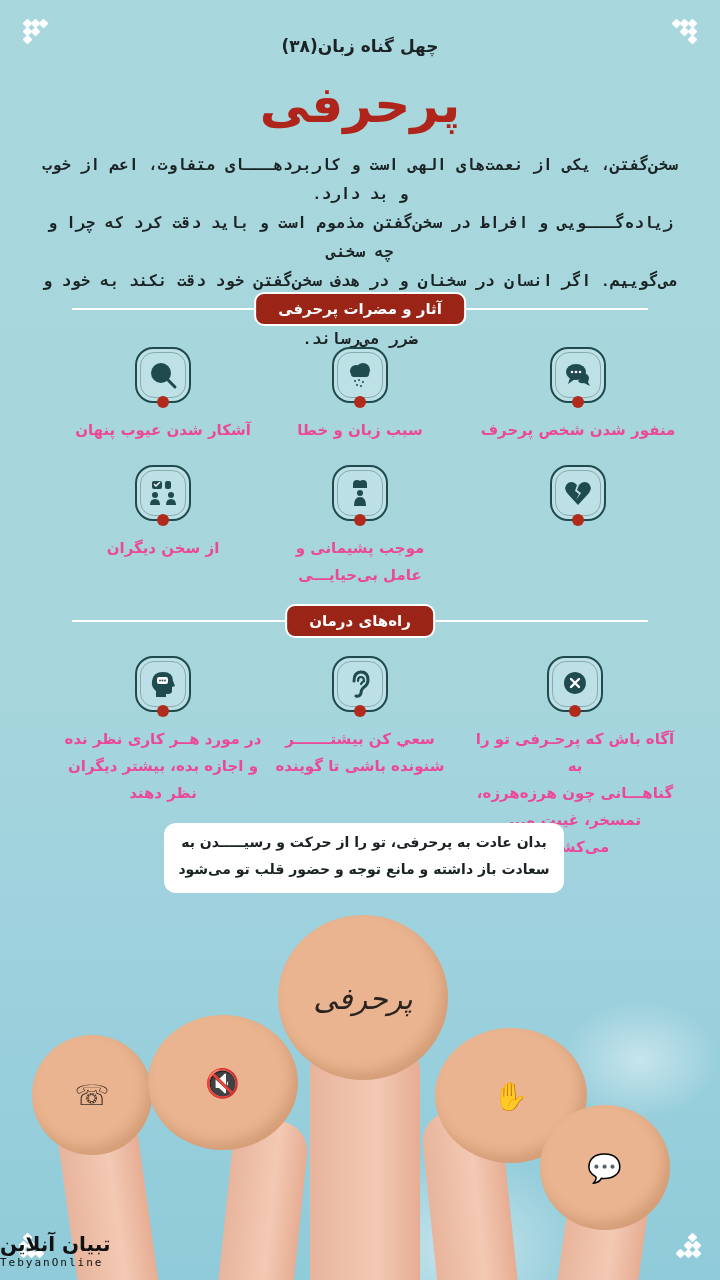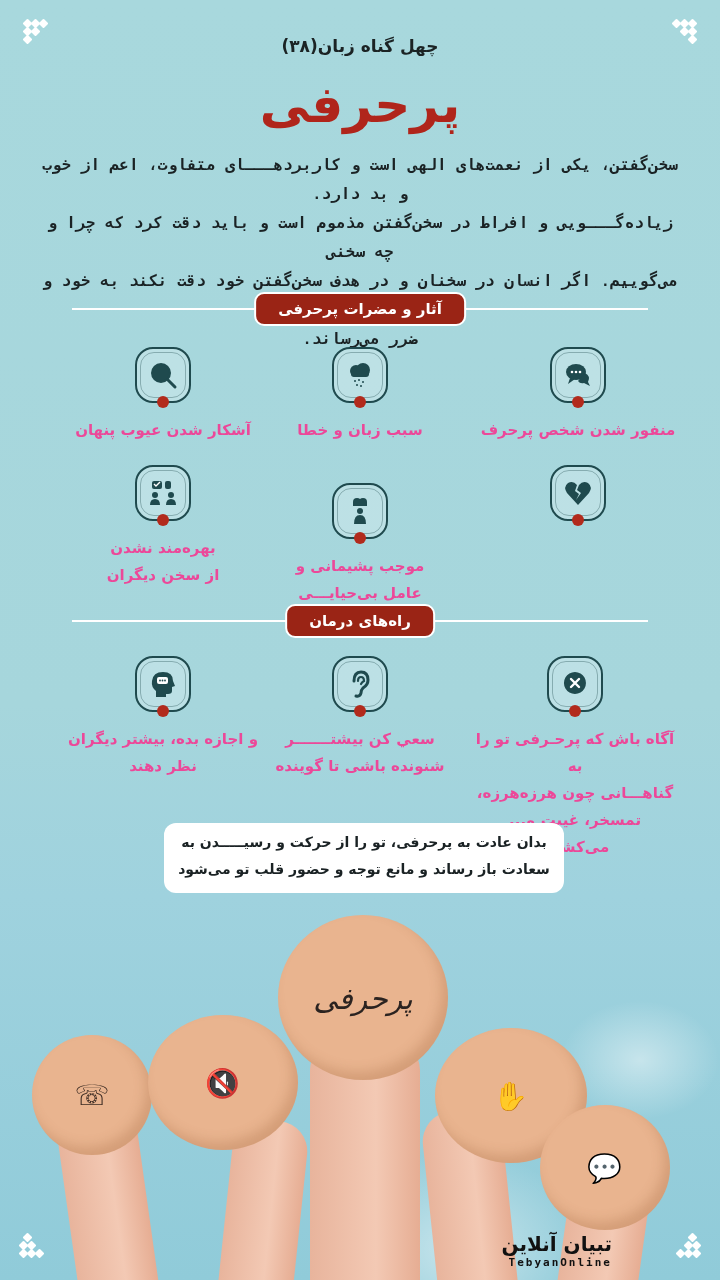--- a/index.html
+++ b/index.html
@@ -51,21 +51,21 @@
   .note {
     position: absolute; top: 823px; left: 164px; width: 400px; height: 70px;
     background: #fff; border-radius: 12px; text-align: center;
     font-size: 14px; font-weight: bold; line-height: 27px; padding-top: 6px; color: #1a2224;
   }
   .photo { position: absolute; top: 900px; left: 0; width: 720px; height: 380px; overflow: hidden; }
   .bubble { position: absolute; border-radius: 50%; background: #e9b48f; box-shadow: inset -6px -8px 12px rgba(150,90,50,.25); }
   .arm { position: absolute; background: linear-gradient(90deg, #e8b49c, #f3c9b4 60%, #e6ad93); border-radius: 30px 30px 0 0; }
   .bubble .ico { position: absolute; left: 50%; top: 50%; transform: translate(-50%,-50%); color: #3a2a22; font-size: 28px; }
   .bubble .hand-text { font-family: "DejaVu Serif", serif; font-style: italic; font-size: 30px; color: #2b2320; }
-  .logo { position: absolute; top: 1232px; left: 0; width: 612px; text-align: right; }
+  .logo { position: absolute; top: 1232px; left: 0; width: 612px; text-align: left; }
   .logo .fa { font-size: 20px; font-weight: bold; color: #111; }
   .logo .en { font-family: "DejaVu Sans Mono", monospace; font-size: 11px; letter-spacing: 2px; color: #111; }
 </style>
 </head>
 <body>
 
 <div class="corner" style="top:18px;left:20px;">
   <div class="dot" style="left:4px;top:2px"></div>
     <div class="dot" style="left:12px;top:2px"></div>
     <div class="dot" style="left:20px;top:2px"></div>
@@ -142,21 +142,21 @@
 </div>
 
 <div class="item" style="top:465px;left:478px;">
   <div class="frame">
     <svg viewBox="0 0 30 30">
         <path d="M15 27 L4 15 Q0 9 5 5 Q10 2 14 7 L12 13 L16 16 L13 22 L18 15 L14 12 L16 7 Q20 2 25 5 Q30 9 26 15Z" fill="#1f4a4e"></path>
       </svg>
     <div class="pin"></div>
   </div>
 </div>
-<div class="item" style="top:483px;left:260px;">
+<div class="item" style="top:465px;left:260px;">
   <div class="frame">
     <svg viewBox="0 0 30 30">
         <circle cx="12" cy="6" r="4" fill="#1f4a4e"></circle>
         <circle cx="18" cy="6" r="4" fill="#1f4a4e"></circle>
         <rect x="8" y="6" width="14" height="4" fill="#1f4a4e"></rect>
         <circle cx="15" cy="15" r="3" fill="#1f4a4e"></circle>
         <path d="M9 28 Q9 19 15 19 Q21 19 21 28Z" fill="#1f4a4e"></path>
       </svg>
     <div class="pin"></div>
   </div>
@@ -172,21 +172,20 @@
         <path d="M6 6 L8 8 L12 4" stroke="#fff" stroke-width="1.4" fill="none"></path>
         <rect x="17" y="3" width="6" height="8" rx="2" fill="#1f4a4e"></rect>
         <circle cx="7" cy="17" r="3" fill="#1f4a4e"></circle>
         <path d="M2 27 Q2 21 7 21 Q12 21 12 27Z" fill="#1f4a4e"></path>
         <circle cx="23" cy="17" r="3" fill="#1f4a4e"></circle>
         <path d="M18 27 Q18 21 23 21 Q28 21 28 27Z" fill="#1f4a4e"></path>
       </svg>
     <div class="pin"></div>
   </div>
   <div class="label">
-    <div>بهره‌مند نشدن</div>
     <div>از سخن دیگران</div>
   </div>
 </div>
 
 <div class="section-header" style="top:604px;">
   <div class="line"></div>
   <div class="badge">راه‌های درمان</div>
 </div>
 
 <div class="item" style="top:656px;left:475px;">
@@ -221,28 +220,29 @@
     <svg viewBox="0 0 30 30">
         <path d="M8 28 L8 22 Q3 18 4 12 Q5 3 15 3 Q25 3 25 12 L27 17 L24 18 L24 22 Q24 25 20 25 L18 25 L18 28Z" fill="#1f4a4e"></path>
         <rect x="9" y="8" width="11" height="7" rx="2" fill="#fff"></rect>
         <circle cx="12" cy="11.5" r=".9" fill="#1f4a4e"></circle>
         <circle cx="14.5" cy="11.5" r=".9" fill="#1f4a4e"></circle>
         <circle cx="17" cy="11.5" r=".9" fill="#1f4a4e"></circle>
       </svg>
     <div class="pin"></div>
   </div>
   <div class="label">
+    <div>در مورد هــر کاری نظر نده</div>
     <div>و اجازه بده، بیشتر دیگران</div>
     <div>نظر دهند</div>
   </div>
 </div>
 
 <div class="note">
   <div>بدان عادت به پرحرفی، تو را از حرکت و رسیـــــدن به</div>
-  <div>سعادت باز رساند و مانع توجه و حضور قلب تو می‌شود</div>
+  <div>سعادت باز داشته و مانع توجه و حضور قلب تو می‌شود</div>
 </div>
 
 <div class="photo">
   <div style="position:absolute;left:330px;top:250px;width:260px;height:200px;background:radial-gradient(ellipse, rgba(255,255,255,.5), transparent 70%);"></div>
   <div style="position:absolute;left:560px;top:100px;width:160px;height:120px;background:radial-gradient(ellipse, rgba(255,255,255,.45), transparent 70%);"></div>
 
   <div class="arm" style="left:68px;top:210px;width:80px;height:200px;transform:rotate(-8deg);"></div>
   <div class="arm" style="left:225px;top:220px;width:75px;height:200px;transform:rotate(6deg);"></div>
   <div class="arm" style="left:310px;top:140px;width:110px;height:260px;"></div>
   <div class="arm" style="left:430px;top:210px;width:80px;height:200px;transform:rotate(-6deg);"></div>
@@ -277,14 +277,14 @@
   <div class="dot" style="right:6px;top:2px"></div>
     <div class="dot" style="right:2px;top:10px"></div>
     <div class="dot" style="right:10px;top:10px"></div>
   <div class="dot" style="right:2px;top:18px"></div>
     <div class="dot" style="right:10px;top:18px"></div>
     <div class="dot" style="right:18px;top:18px"></div>
 </div>
 
 <div class="logo">
   <div class="fa">تبیان آنلاین</div>
-  <div class="en" style="direction:ltr;font-weight:bold;">TebyanOnline</div>
+  <div class="en" style="direction:ltr;">TebyanOnline</div>
 </div>
 
 </body></html>

